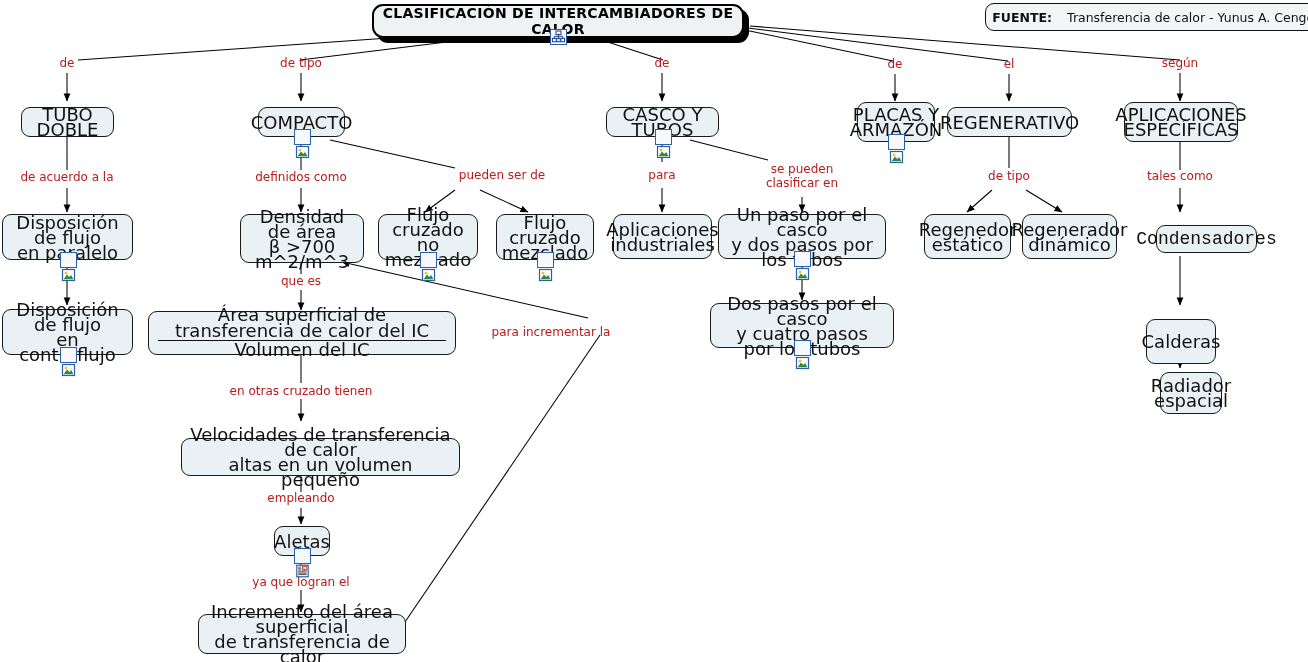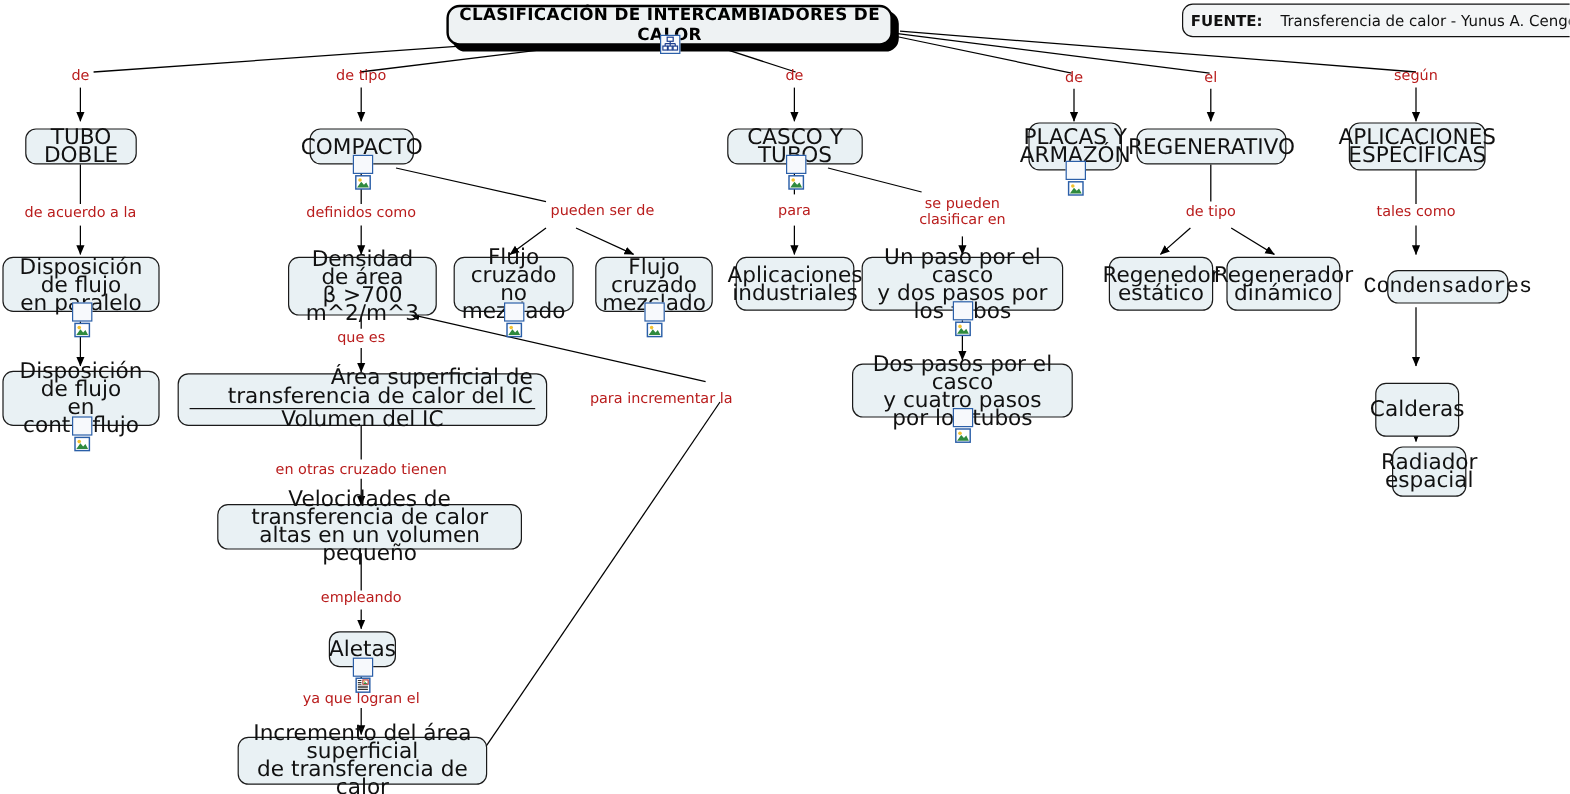--- a/index.html
+++ b/index.html
@@ -295,26 +295,26 @@
 mezclado</span>
     <span class="icon">
       <svg viewBox="0 0 15 14">
           <rect x="1.5" y="1.5" width="12" height="11" fill="#fff" stroke="#2b5fa8" stroke-width="1.2"></rect>
           <circle cx="5" cy="5" r="1.5" fill="#f2c230"></circle>
           <path d="M2.6,11.2 L6,6.4 L8.3,9 L10.2,7 L12.4,11.2 z" fill="#2f8a3e"></path>
         </svg>
     </span>
   </div>
 
-  <div class="node frac" style="left:148px;top:311px;width:308px;height:44px;text-align:right;">
+  <div class="node frac" style="left:148px;top:311px;width:308px;height:44px;">
     <span class="num">Área superficial de transferencia de calor del IC</span>
     <span class="den">Volumen del IC</span>
   </div>
 
-  <div class="node" style="left:181px;top:420px;width:254px;height:38px;">
+  <div class="node" style="left:181px;top:438px;width:279px;height:38px;">
     <span class="lbl">Velocidades de transferencia de calor
 altas en un volumen pequeño</span>
   </div>
 
   <div class="node" style="left:274px;top:526px;width:56px;height:30px;">
     <span class="lbl">Aletas</span>
     <span class="icon">
       <svg viewBox="0 0 15 14">
         <rect x="1.8" y="1.2" width="11.4" height="11.6" fill="#fff" stroke="#2b5fa8" stroke-width="1.2"></rect>
         <rect x="7.4" y="2.6" width="4.4" height="3.6" fill="#fff" stroke="#b03030" stroke-width="0.9"></rect>

